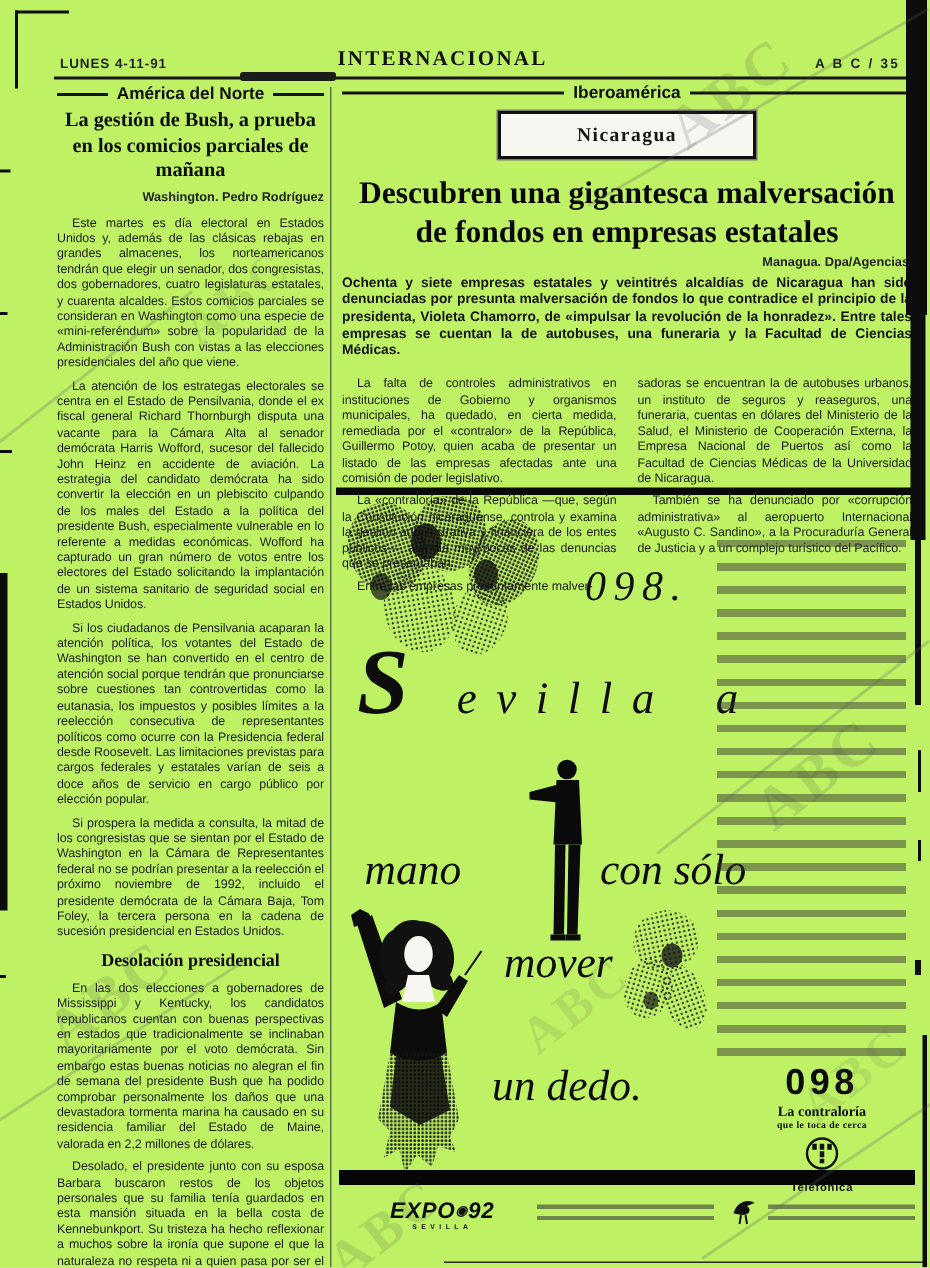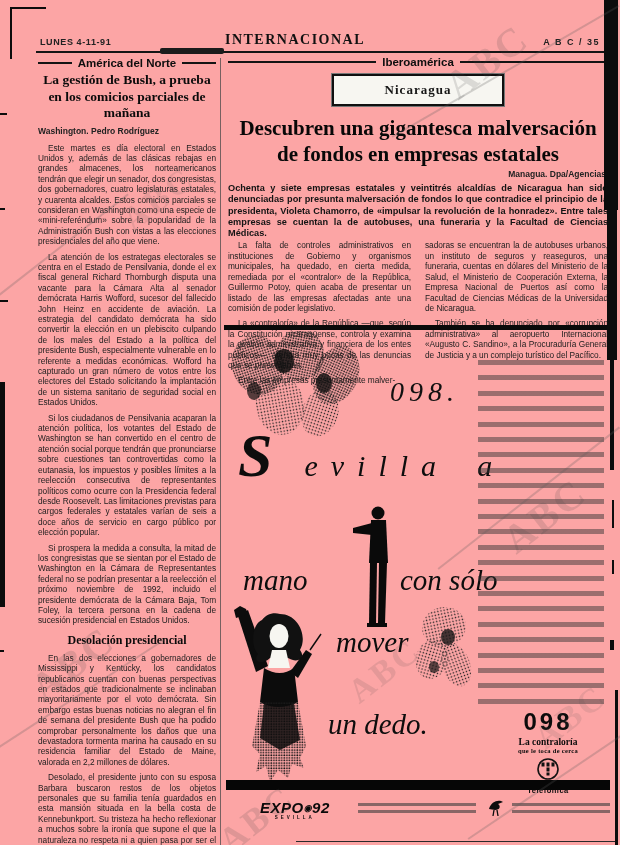--- a/index.html
+++ b/index.html
@@ -1,44 +1,44 @@
 <!DOCTYPE html>
 <html><head>
 <meta charset="utf-8">
 <style>
   html,body{margin:0;padding:0;background:#d8d8d4;}
-  #page{position:relative;width:620px;height:845px;background:#fca5a5;overflow:hidden;
+  #page{position:relative;width:620px;height:845px;background:#bef264;overflow:hidden;
         font-family:"Liberation Sans",sans-serif;color:#161616;}
   
   .hdr-date{position:absolute;left:40px;top:37px;font:700 9px "Liberation Sans",sans-serif;letter-spacing:.6px;color:#222;}
   .hdr-section{position:absolute;left:205px;top:32px;width:180px;text-align:center;
                font:700 14px "Liberation Serif",serif;letter-spacing:1.5px;color:#111;}
   .hdr-page{position:absolute;right:20px;top:37px;font:700 9px "Liberation Sans",sans-serif;letter-spacing:1.5px;color:#222;}
   .hdr-rule{position:absolute;left:36px;right:6px;top:51px;height:2px;background:#151515;}
   .hdr-blob{position:absolute;left:160px;top:48px;width:64px;height:6px;background:#1b1b1b;border-radius:2px;}
   
   .lcol{position:absolute;left:38px;top:57px;width:178px;height:788px;overflow:hidden;}
   .region-row{display:flex;align-items:center;gap:6px;margin-bottom:3px;}
   .region-row .rule{flex:1;height:2px;background:#141414;}
   .region-label{font:700 11.5px "Liberation Sans",sans-serif;color:#0e0e0e;white-space:nowrap;}
   .l-headline{font:700 13.5px/16.5px "Liberation Serif",serif;text-align:center;color:#0b0b0b;margin:2px 4px 4px;}
-  .byline{font:700 8.5px "Liberation Sans",sans-serif;color:#222;margin-bottom:7px;}
+  .byline{font:700 8.5px "Liberation Sans",sans-serif;text-align:right;color:#222;margin-bottom:7px;}
   .body-text{font:8.3px/10.4px "Liberation Sans",sans-serif;text-align:justify;color:#1d1d1d;letter-spacing:-.05px;}
   .body-text p{margin:0 0 5px;text-indent:10px;}
   .subhead{font:700 12px "Liberation Serif",serif;text-align:center;margin:7px 0 5px;color:#0b0b0b;}
   
   .vdiv{position:absolute;left:220px;top:58px;width:1px;height:787px;background:#4a4a4a;opacity:.75;}
   
   .rsec{position:absolute;left:228px;top:56px;width:380px;}
   .country-box{width:168px;margin:6px auto 0;border:2px solid #101010;outline:1px solid #777;
                text-align:center;font:700 13px "Liberation Serif",serif;padding:6px 0;letter-spacing:1px;background:#f7f6f1;}
   .r-headline{font:700 21px/26px "Liberation Serif",serif;text-align:center;color:#080808;margin:9px 0 2px;}
   .r-byline{font:700 8.5px "Liberation Sans",sans-serif;text-align:right;color:#222;margin:0 2px 4px;}
   .lead{font:700 9.2px/11.3px "Liberation Sans",sans-serif;text-align:justify;color:#141414;}
-  .twocol{display:flex;gap:14px;margin-top:1px;}
+  .twocol{display:flex;gap:14px;margin-top:11px;}
   .twocol .col{flex:1;}
   .thick-rule{position:absolute;left:224px;top:325px;width:384px;height:5px;background:#0a0a0a;}
   
   .ad-el{position:absolute;}
   .ad-098{left:390px;top:376px;font:italic 28px "Liberation Serif",serif;letter-spacing:5px;color:#101010;}
   .ad-sevilla{left:238px;top:424px;display:flex;align-items:baseline;color:#0d0d0d;}
   .ad-sevilla .cap{font:italic 700 62px/62px "Liberation Serif",serif;}
   .ad-sevilla .rest{font:italic 30px "Liberation Serif",serif;letter-spacing:13px;margin-left:32px;}
   .ad-sevilla .a2{font:italic 30px "Liberation Serif",serif;margin-left:28px;}
   .ad-word{font:italic 29px "Liberation Serif",serif;color:#0d0d0d;}

